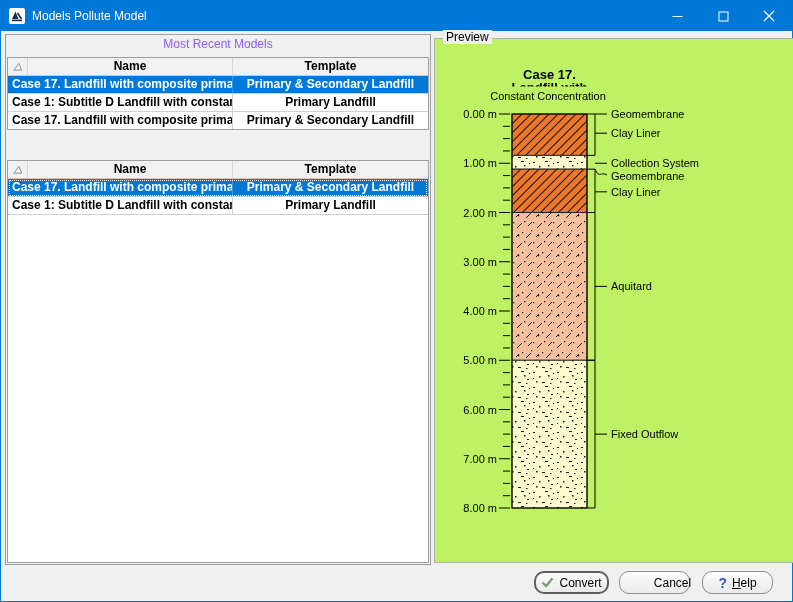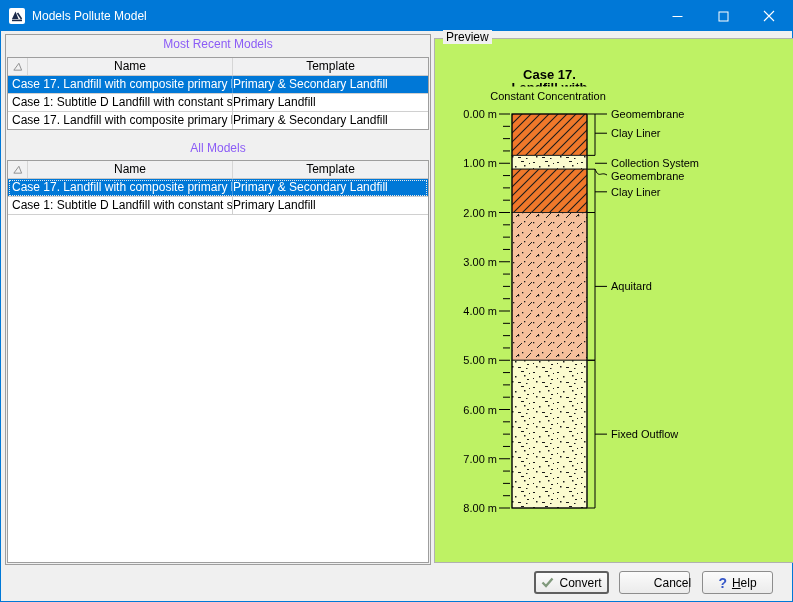--- a/index.html
+++ b/index.html
@@ -14,48 +14,48 @@
   .controls{margin-left:auto;display:flex;height:30px;}
   .ctrl{width:46px;height:30px;display:flex;align-items:center;justify-content:center;}
   
   .left-panel{position:absolute;left:4px;top:33px;width:426px;height:531px;
     box-sizing:border-box;border:1px solid #9e9e9e;background:#f0f0f0;}
   .band{position:absolute;left:0;right:0;height:19px;line-height:19px;text-align:center;
     font-size:12px;color:#8b5cf6;background:#f0f0f0;}
   .band1{top:0;}
   .band2{top:104px;}
   .grid{position:absolute;left:1px;right:1px;background:#fff;border:1px solid #9e9e9e;
-    box-sizing:border-box;overflow:hidden;}
+    box-sizing:border-box;overflow:hidden;font-weight:bold;}
   .grid1{top:22px;height:73px;}
   .grid2{top:125px;bottom:1px;}
   .ghead{display:flex;height:17px;background:#f1f1f2;border-bottom:1px solid #c9c9c9;}
   .hcell{box-sizing:border-box;font-size:12px;line-height:16px;text-align:center;
     border-right:1px solid #d6d6d6;overflow:hidden;white-space:nowrap;}
   .hglyph{width:20px;display:flex;align-items:center;justify-content:center;}
   .hname{width:205px;}
   .htmpl{flex:1;border-right:none;}
   .grow{display:flex;height:18px;box-sizing:border-box;border-bottom:1px solid #d0d0d0;
     font-size:12px;line-height:17px;background:#fff;color:#000;}
   .cname{width:225px;box-sizing:border-box;padding-left:4px;border-right:1px solid #cfcfcf;
     overflow:hidden;white-space:nowrap;}
-  .ctmpl{flex:1;text-align:left;overflow:hidden;white-space:nowrap;}
+  .ctmpl{flex:1;text-align:center;overflow:hidden;white-space:nowrap;}
   .sel{background:#0078D7;color:#fff;}
   .sel .cname{border-right-color:#3c93df;}
   .foc{outline:1px dotted #e8e8e8;outline-offset:-2px;}
   
   .preview-box{position:absolute;left:433px;top:37px;width:398px;height:525px;
     box-sizing:border-box;border:1px solid #b1b1b1;background:#bef264;padding-left:10px;}
   .preview-label{position:absolute;top:-9px;left:8px;background:#f0f0f0;padding:0 3px;
     font-size:12px;color:#000;}
   #diagram{position:absolute;left:0;top:0;}
   #diagram text{font-family:"Liberation Sans",sans-serif;fill:#000;}
   
   .btn{position:absolute;top:570px;height:23px;display:flex;align-items:center;
     justify-content:center;gap:5px;font-size:12px;color:#000;
-    background:linear-gradient(#fbfbfb,#ebebeb);border:1px solid #8d8d8d;border-radius:3px;
+    background:linear-gradient(#fbfbfb,#ebebeb);border:1px solid #8d8d8d;border-radius:10px;
     box-sizing:border-box;padding:0;}
   .btn.default{border:2px solid #5f5f5f;}
   #convert-btn{left:533px;width:75px;}
   #cancel-btn{left:618px;width:71px;gap:36px;}
   #help-btn{left:701px;width:71px;}
   .q{color:#3556c8;font-weight:bold;font-size:14px;}
   .ul{text-decoration:underline;}
 </style>
 </head>
 <body>
@@ -110,21 +110,20 @@
             <div class="cname">Case 1: Subtitle D Landfill with constant source</div>
             <div class="ctmpl">Primary Landfill</div>
           </div>
           <div class="grow">
             <div class="cname">Case 17. Landfill with composite primary  liners</div>
             <div class="ctmpl">Primary &amp; Secondary Landfill</div>
           </div>
         </div>
     </div>
 
-    <div class="band band2">All Models</div>
     <div class="grid grid2">
       <div class="ghead">
         <div class="hcell hglyph">
           <svg width="11" height="11" viewBox="0 0 12 12">
               <polygon points="2,10 10.5,10 7.5,2.5" fill="none" stroke="#8a8a8a" stroke-width="1"></polygon>
             </svg>
         </div>
         <div class="hcell hname">Name</div>
         <div class="hcell htmpl">Template</div>
       </div>

